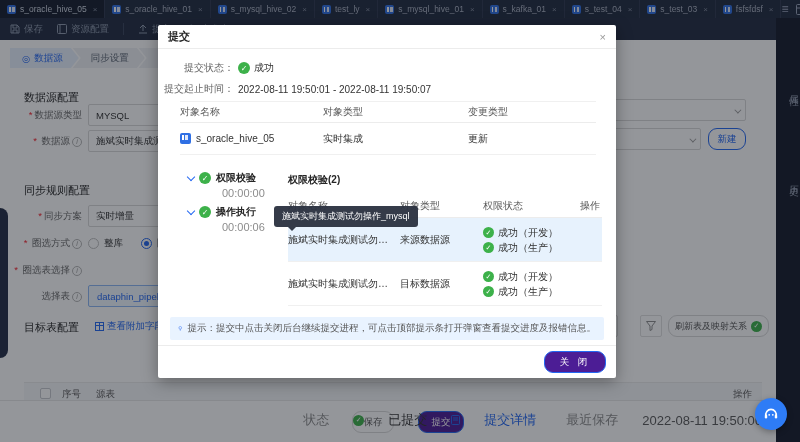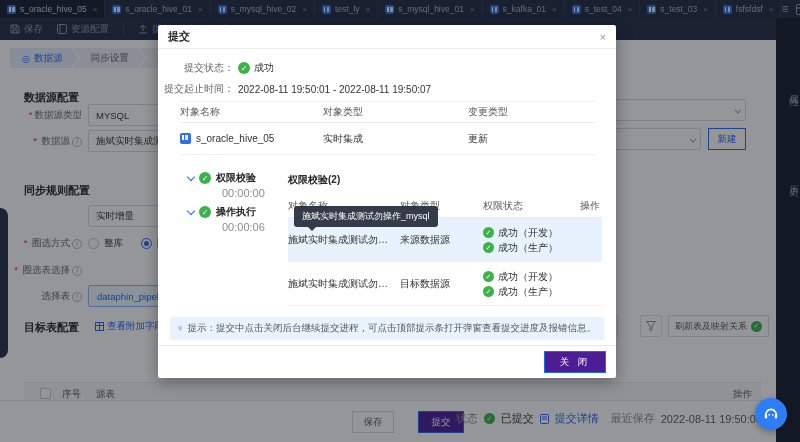--- a/index.html
+++ b/index.html
@@ -27,52 +27,52 @@
   
   .rail{position:absolute;right:0;top:18px;width:24px;bottom:0;background:#151b2b;z-index:6}
   .rail-item{position:absolute;left:0;width:24px;text-align:center;color:#97a0b4;font-size:9.5px;line-height:12px;letter-spacing:1px;writing-mode:vertical-rl}
 
   
   .main{position:absolute;left:0;top:40px;width:776px;bottom:0;background:#fff}
   .crumbs{position:absolute;left:10px;top:8px;display:flex}
   .crumb{height:20px;display:flex;align-items:center;gap:4px;padding:0 16px 0 18px;font-size:9.5px;color:#5a6472;background:#eef0f4;clip-path:polygon(0 0,calc(100% - 8px) 0,100% 50%,calc(100% - 8px) 100%,0 100%,8px 50%);margin-left:-6px}
   .crumb.first{clip-path:polygon(0 0,calc(100% - 8px) 0,100% 50%,calc(100% - 8px) 100%,0 100%);margin-left:0;padding-left:12px}
   .crumb.active{color:#2468f2;background:#e8f0fd}
-  .sec-title{position:absolute;left:24px;font-size:11px;font-weight:bold;color:#262626}
+  .sec-title{position:absolute;left:24px;font-size:11px;font-weight:normal;color:#262626}
   .flabel{position:absolute;width:82px;text-align:right;font-size:9.5px;color:#666;line-height:22px}
   .req::before{content:"*";color:#f5222d;margin-right:2px}
   .sel{position:absolute;height:22px;border:1px solid #d9d9d9;border-radius:2px;background:#fff;display:flex;align-items:center;padding:0 18px 0 7px;font-size:9.5px;color:#333;white-space:nowrap;overflow:hidden}
   .sel .car{position:absolute;right:6px;top:9px;width:5px;height:5px;border-right:1px solid #999;border-bottom:1px solid #999;transform:rotate(45deg) translateY(-2px)}
   .radio{width:11px;height:11px;border-radius:50%;border:1px solid #bfbfbf;background:#fff;position:relative;flex:0 0 auto}
   .radio.on{border-color:#2468f2}
   .radio.on::after{content:"";position:absolute;inset:2px;border-radius:50%;background:#2468f2}
   .rgroup{position:absolute;display:flex;align-items:center;gap:5px;font-size:9.5px;color:#333;height:22px}
   .info{display:inline-flex;width:10px;height:10px;border:1px solid #b5b5b5;border-radius:50%;color:#9a9a9a;font-size:7px;align-items:center;justify-content:center;font-style:italic;margin-left:2px}
   .tag{position:absolute;height:22px;border:1px solid #8db7f5;background:#f0f7ff;color:#2468f2;border-radius:2px;display:flex;align-items:center;padding:0 8px;font-size:9.5px}
   .blink{color:#2468f2;display:inline-flex;align-items:center;gap:3px;font-size:9.5px}
-  .btn{display:flex;align-items:center;justify-content:center;height:22px;border-radius:0;font-size:9.5px;white-space:nowrap}
+  .btn{display:flex;align-items:center;justify-content:center;height:22px;border-radius:9px;font-size:9.5px;white-space:nowrap}
   .btn.ghost{border:1px solid #d9d9d9;background:#fff;color:#555}
   .btn.blue-ghost{border:1px solid #2468f2;background:#fff;color:#2468f2}
   .btn.primary{background:#4c1d95;color:#fff;border:1px solid #2468f2}
   .gchk{display:inline-flex;width:12px;height:12px;border-radius:50%;background:#3db14a;color:#fff;font-size:8px;align-items:center;justify-content:center;flex:0 0 auto}
   .gchk::after{content:"✓"}
   .gchk.sm{width:11px;height:11px;font-size:7px}
   .cb{width:11px;height:11px;border:1px solid #c6c9ce;border-radius:2px;background:#fff;flex:0 0 auto}
 
   
   .thead{position:absolute;left:24px;right:14px;top:342px;height:22px;background:#f6f7f9;border:1px solid #ececec;border-left:none;border-right:none}
   .trow{position:absolute;left:24px;right:14px;top:364px;height:34px;border-bottom:1px solid #f0f0f0}
   .tcell{position:absolute;font-size:9.5px;color:#595959;line-height:22px}
   .trow .tcell{line-height:34px;color:#333}
   .acticon{width:12px;height:12px;border:1px solid #2468f2;border-radius:2px;position:relative}
   .acticon::after{content:"";position:absolute;left:2px;right:2px;top:3px;height:1px;background:#2468f2;box-shadow:0 3px 0 #2468f2}
 
   
   .bottombar{position:absolute;left:0;right:24px;bottom:0;height:42px;background:#fff;border-top:1px solid #e8e8e8}
-  .status-group{position:absolute;right:14px;top:10px;display:flex;align-items:center;gap:6px;font-size:11px;color:#8c8c8c;white-space:nowrap}
+  .status-group{position:absolute;right:14px;top:10px;display:flex;align-items:center;gap:24px;font-size:13px;color:#8c8c8c;white-space:nowrap}
   .drawer-handle{position:absolute;left:0;top:168px;width:8px;height:150px;background:#242d45;border-radius:0 8px 8px 0}
 
   
   .overlay{position:absolute;inset:0;background:rgba(18,22,32,.45);z-index:30}
   .modal{position:absolute;left:158px;top:25px;width:458px;height:353px;background:#fff;border-radius:2px;box-shadow:0 4px 16px rgba(0,0,0,.35);z-index:40;font-size:10px}
   .m-header{position:absolute;left:0;top:0;right:0;height:24px;border-bottom:1px solid #ececec;display:flex;align-items:center;padding:0 10px}
   .m-title{font-size:11px;font-weight:bold;color:#262626}
   .m-close{margin-left:auto;color:#999;font-size:11px;cursor:pointer}
   .m-lblrow{position:absolute;left:0;display:flex;align-items:center;gap:4px}
   .m-lbl{width:76px;text-align:right;color:#666}
@@ -88,21 +88,21 @@
   .mstep .tm{margin-left:34px;color:#8c8c8c;font-size:11px;margin-top:2px}
   .m-perm{position:absolute;left:130px;top:148px;width:314px}
   .m-perm-title{font-weight:bold;color:#262626}
   .m-ptable{margin-top:7px;width:314px}
   .m-pthead{display:flex;height:24px;align-items:center;border-bottom:1px solid #ececec;color:#595959}
   .m-ptrow{display:flex;min-height:44px;align-items:center;border-bottom:1px solid #f0f0f0;color:#333}
   .m-ptrow.hl{background:#e7f2fd}
   .pc1{width:112px;padding-right:6px;overflow:hidden;white-space:nowrap;text-overflow:ellipsis}
   .pc2{width:83px}.pc3{width:80px}.pc4{width:39px;text-align:right;padding-right:2px}
   .stline{display:flex;align-items:center;gap:4px;line-height:15px}
-  .m-tooltip{position:absolute;left:136px;top:181px;background:rgba(42,48,63,.95);color:#fff;font-size:9px;padding:4px 8px;border-radius:3px;white-space:nowrap;z-index:5}
+  .m-tooltip{position:absolute;left:116px;top:181px;background:rgba(42,48,63,.95);color:#fff;font-size:9px;padding:4px 8px;border-radius:3px;white-space:nowrap;z-index:5}
   .m-tooltip::after{content:"";position:absolute;left:14px;bottom:-4px;border:4px solid transparent;border-top-color:rgba(42,48,63,.95);border-bottom:none}
   .m-hint{position:absolute;left:12px;right:12px;top:292px;height:23px;background:#e9f3ff;border-radius:2px;display:flex;align-items:center;gap:5px;padding:0 8px;color:#555;font-size:9.5px;white-space:nowrap;overflow:hidden}
   .m-footer{position:absolute;left:0;right:0;top:320px;bottom:0;border-top:1px solid #ececec}
   .m-footer .btn{position:absolute;right:10px;top:5px;width:62px;letter-spacing:3px}
 
   
   .help-bubble{position:absolute;right:13px;bottom:12px;width:32px;height:32px;border-radius:50%;background:#2e7cf6;z-index:50;display:flex;align-items:center;justify-content:center;box-shadow:0 2px 6px rgba(0,0,0,.3)}
 </style>
 </head>
 <body>
@@ -231,20 +231,21 @@
     <div class="sel" style="left:555px;top:59px;width:191px">
       <span class="car"></span>
     </div>
     <div class="sel" style="left:555px;top:88px;width:146px">
       <span class="car"></span>
     </div>
     <div class="btn blue-ghost" style="position:absolute;left:708px;top:88px;width:38px">新建</div>
 
     <div class="sec-title" style="top:143px">同步规则配置</div>
 
+    <div class="flabel req" style="left:0;top:165px">同步方案</div>
     <div class="sel" style="left:88px;top:165px;width:120px">
       <span>实时增量</span>
       <span class="car"></span>
     </div>
 
     <div class="flabel req" style="left:0;top:192px">
       <span>圈选方式</span><span class="info">i</span>
     </div>
     <div class="rgroup" style="left:88px;top:192px">
       <span class="radio"></span>

